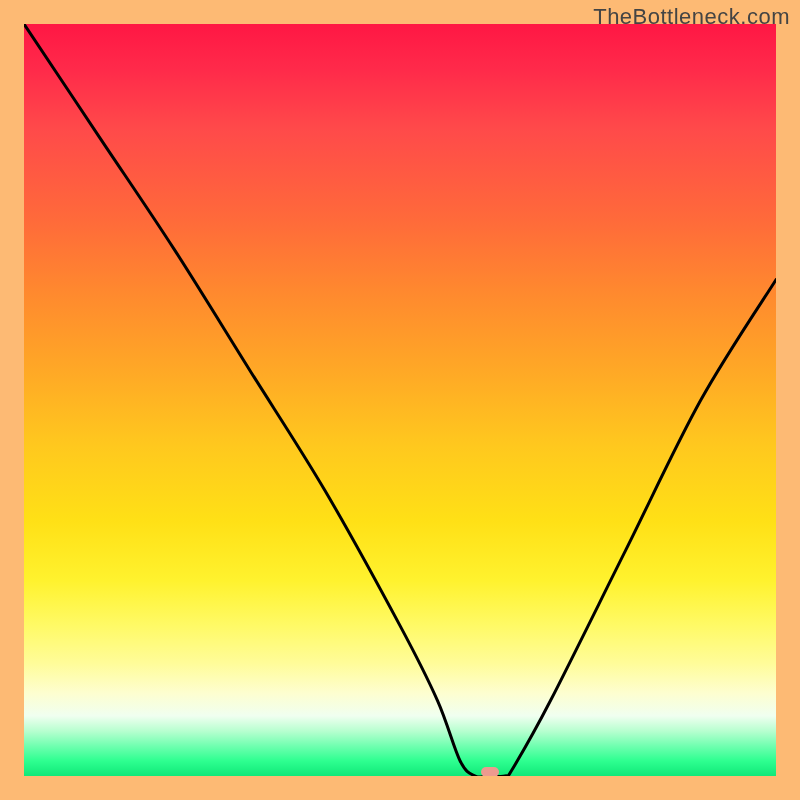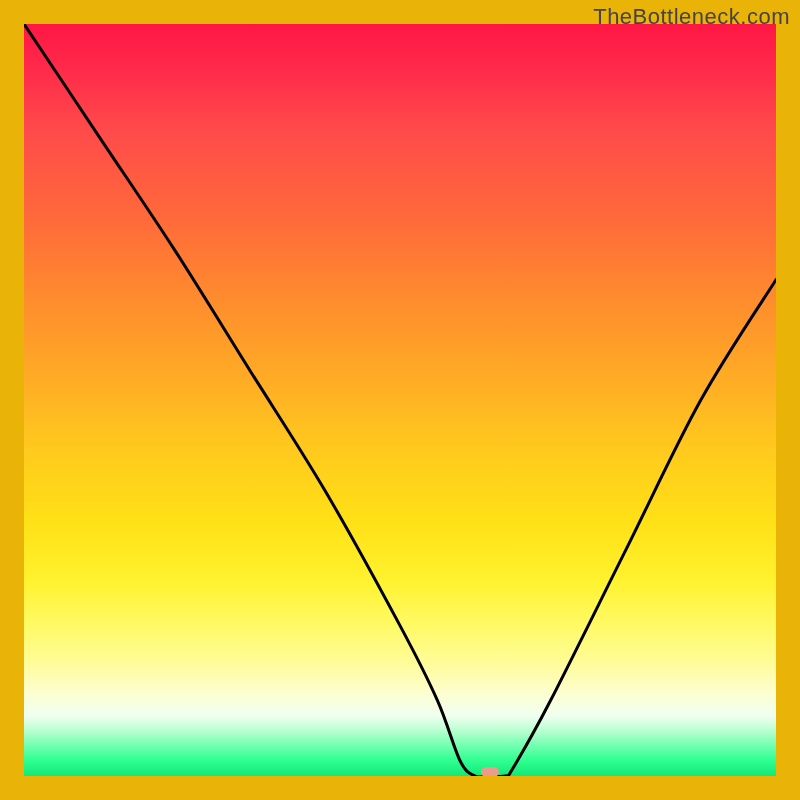--- a/index.html
+++ b/index.html
@@ -7,21 +7,21 @@
     padding: 0;
     width: 800px;
     height: 800px;
     background: #000;
     font-family: Arial, Helvetica, sans-serif;
   }
   .frame {
     position: relative;
     width: 800px;
     height: 800px;
-    background: #eab308;
+    background: #fdba74;
   }
   .plot-area {
     position: absolute;
     left: 24px;
     top: 24px;
     width: 752px;
     height: 752px;
     overflow: hidden;
   }
   .gradient {

